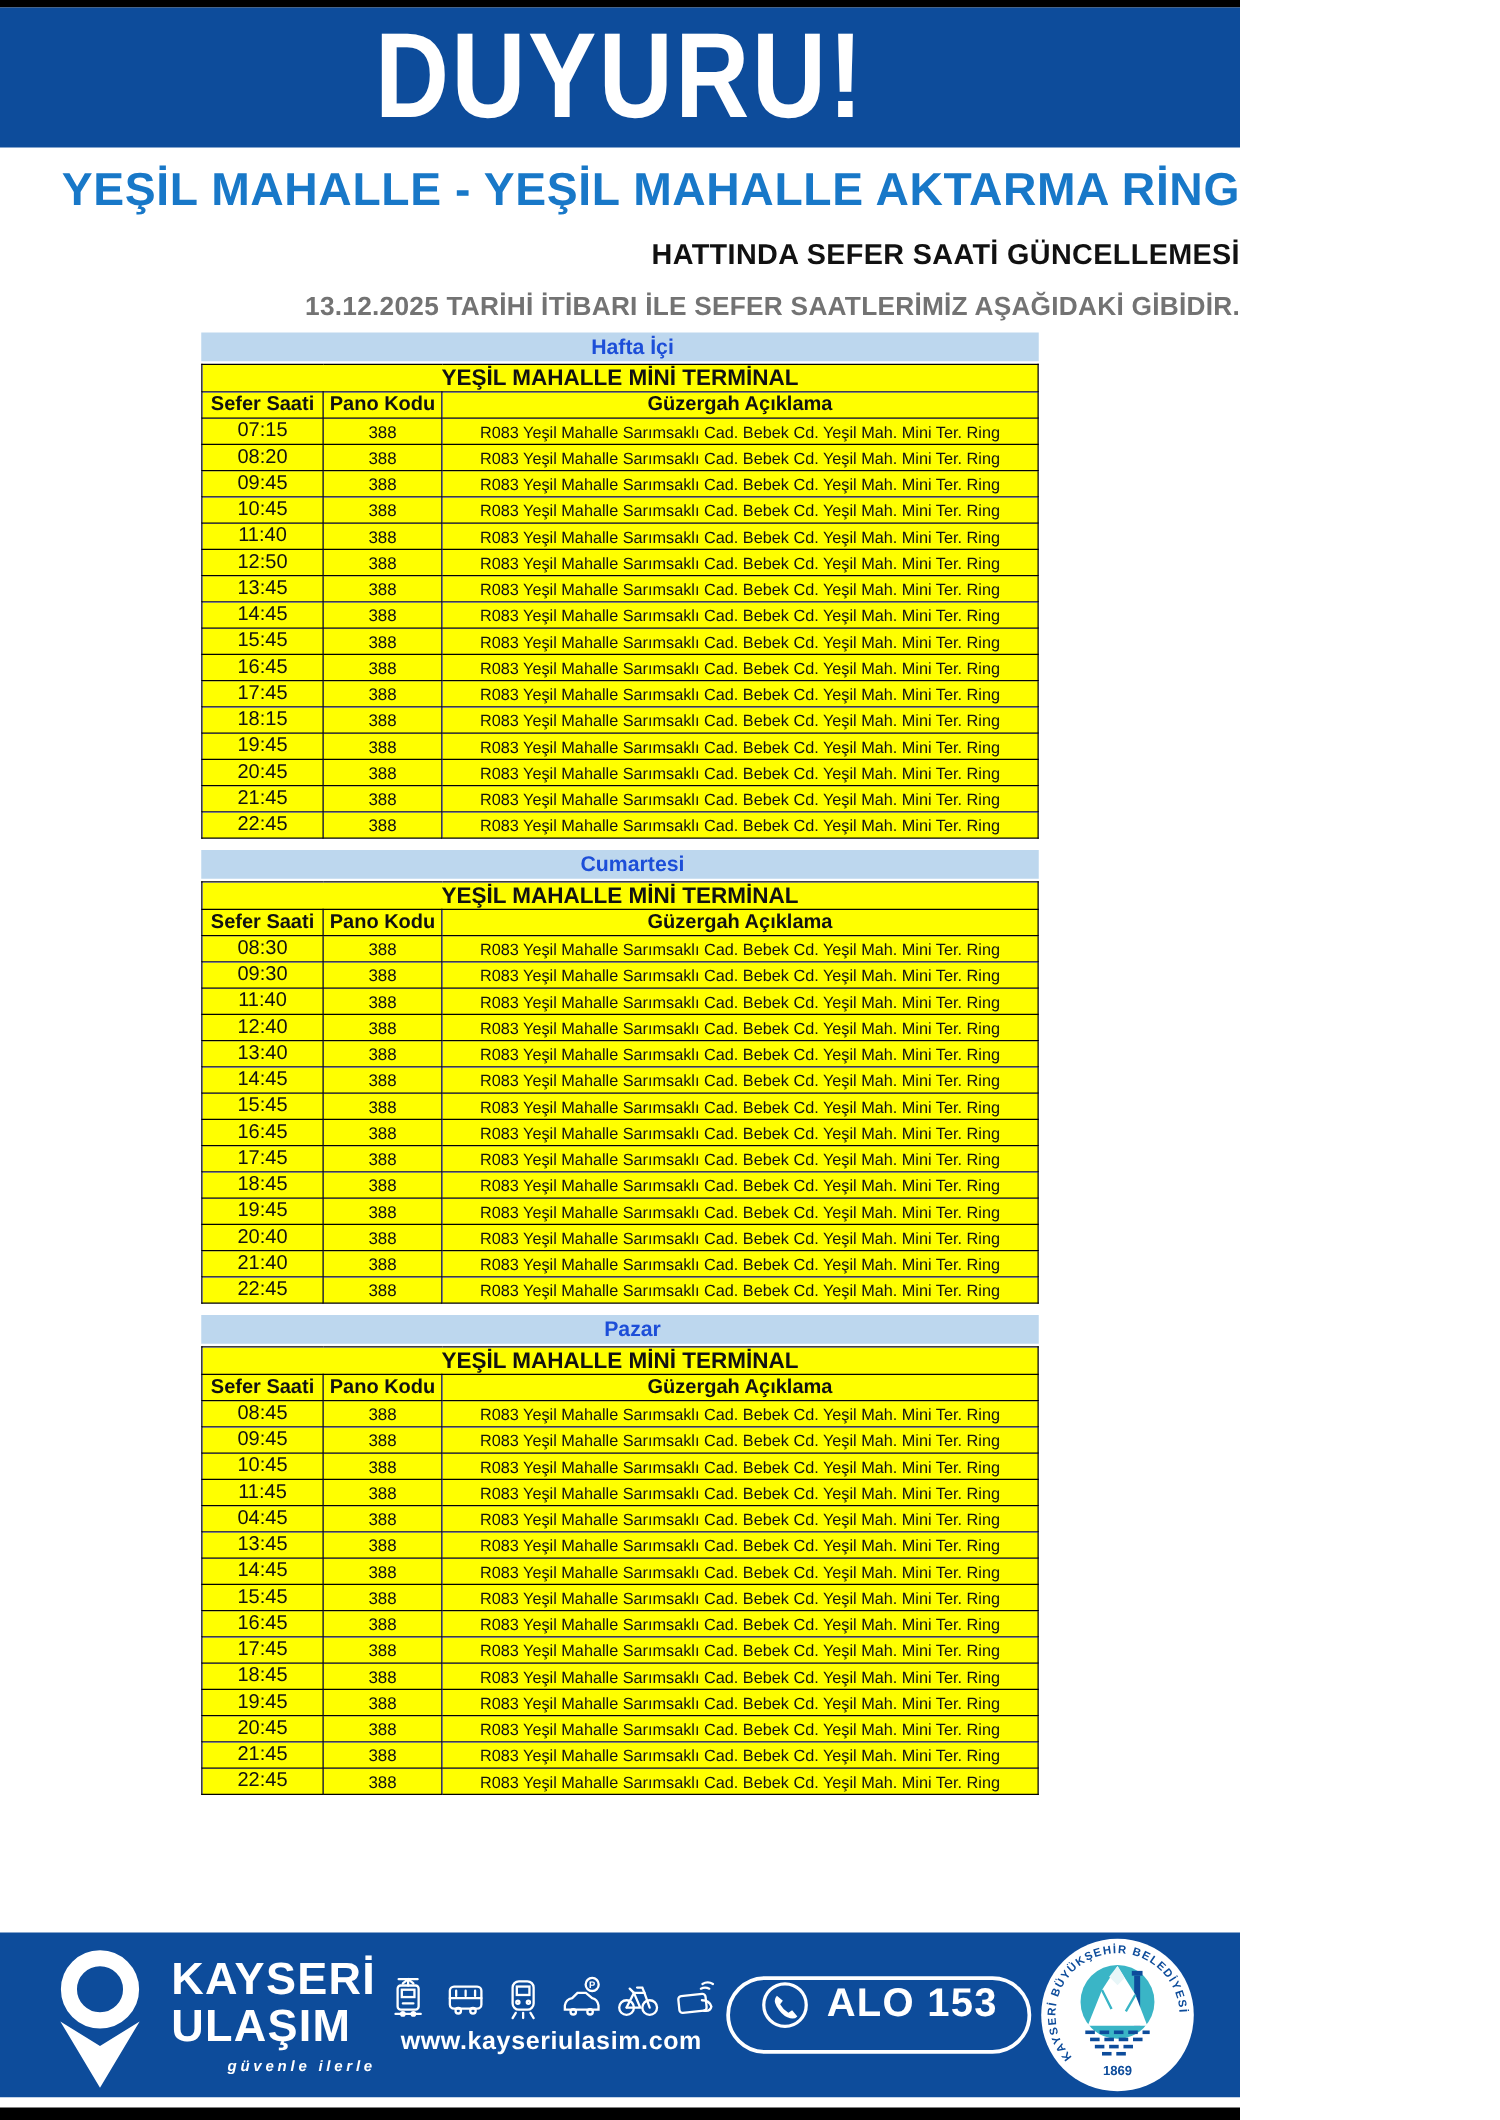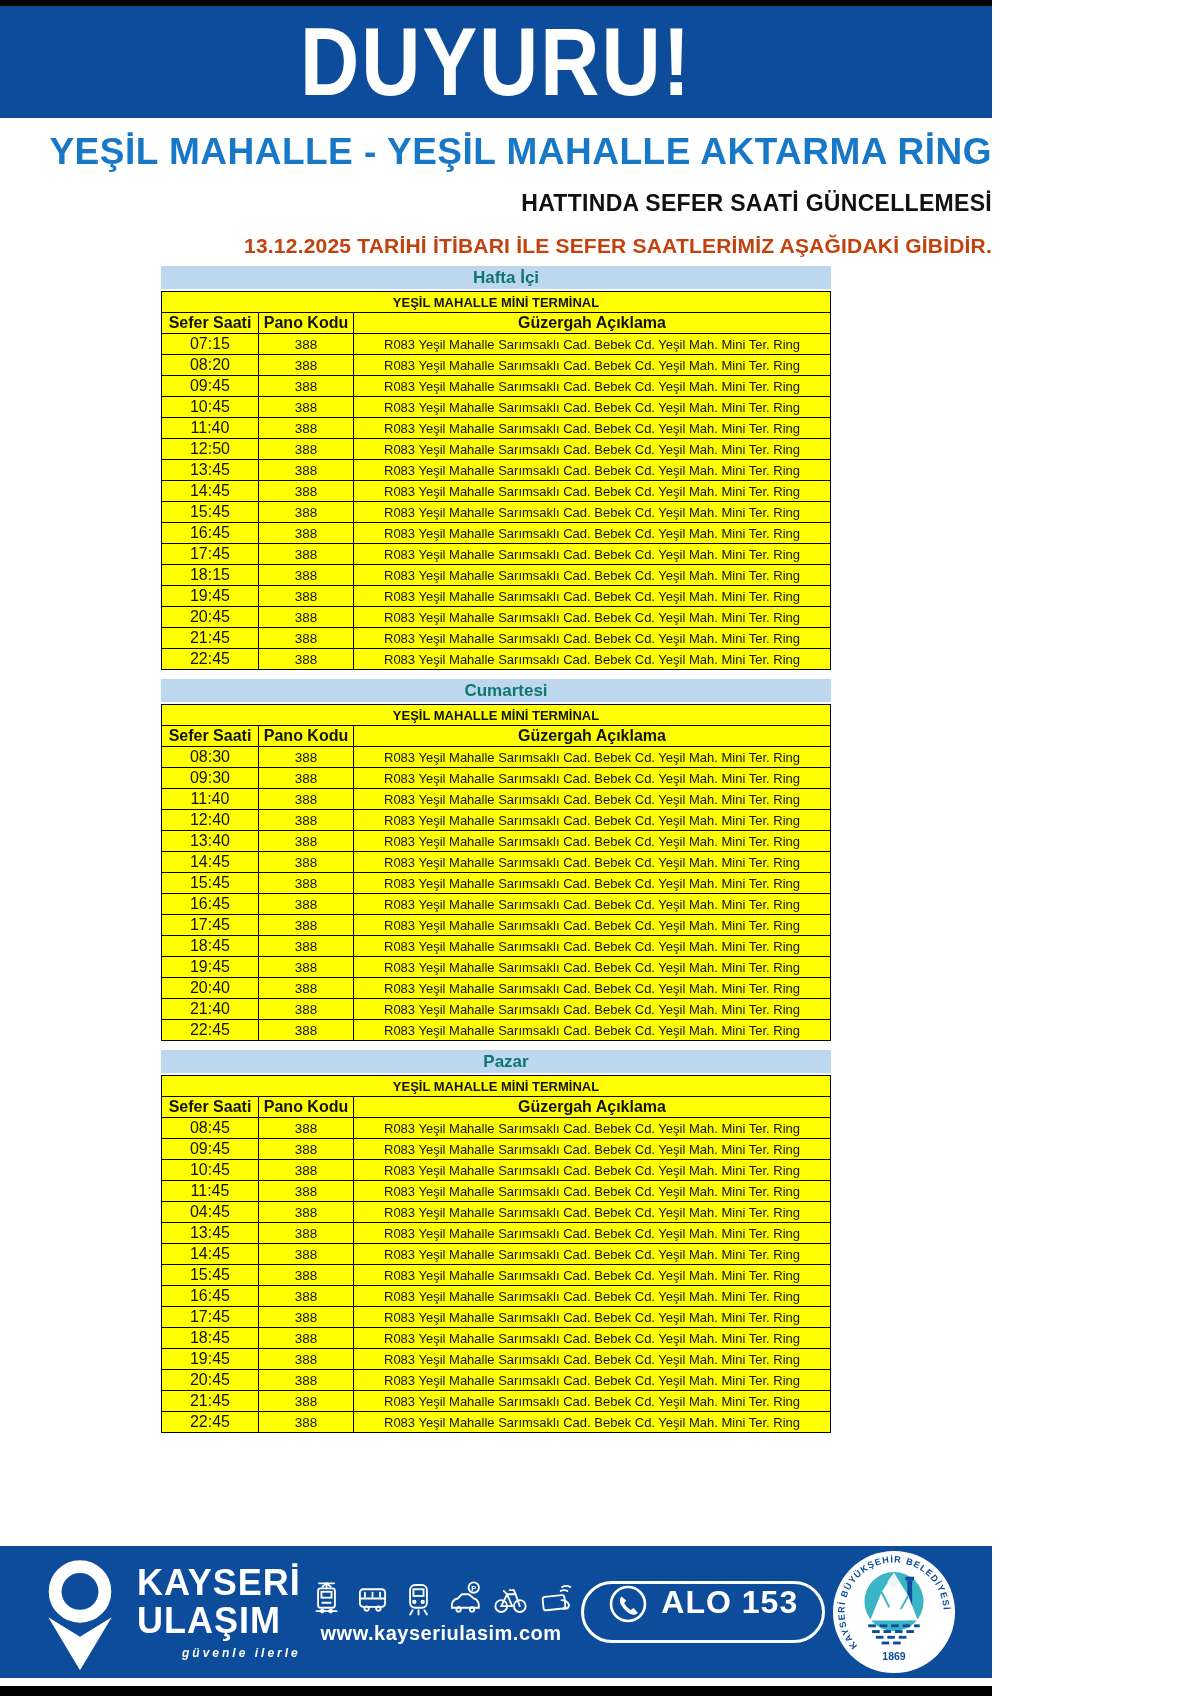--- a/index.html
+++ b/index.html
@@ -17,36 +17,36 @@
   }
   .strip-top{height:6px;background:#000;}
   .banner{height:112px;background:var(--blue);display:flex;align-items:center;justify-content:center;}
   .banner-title{
     color:#fff;font-size:82px;font-weight:800;letter-spacing:2px;margin:0;
     transform:scaleY(1.18);transform-origin:center;
   }
   .headings{text-align:right;padding-top:13px;}
   .route-title{color:var(--titleblue);font-size:37px;font-weight:800;margin:0 0 17px 0;letter-spacing:.5px;}
   .subtitle{color:#111;font-size:23px;font-weight:800;margin:0 0 17px 0;letter-spacing:.3px;}
-  .date-line{color:#c2410c;font-size:21px;font-weight:800;margin:0;letter-spacing:.2px;}
+  .date-line{color:#737373;font-size:21px;font-weight:800;margin:0;letter-spacing:.2px;}
   .tables{width:670px;margin:8px auto 0 auto;}
   .sched{margin-bottom:9px;}
   .day-band{
     background:var(--lightblue);height:23px;line-height:23px;margin-bottom:2px;
-    text-align:center;font-weight:bold;font-size:17px;color:#0f766e;padding-left:20px;
+    text-align:center;font-weight:bold;font-size:17px;color:#1d4ed8;padding-left:20px;
   }
   table.sched-table{width:100%;border-collapse:collapse;table-layout:fixed;}
   table.sched-table col.c-time{width:97px;}
   table.sched-table col.c-pano{width:95px;}
   table.sched-table th,table.sched-table td{
     border:1.6px solid #000;background:var(--yellow);
     text-align:center;vertical-align:middle;padding:0;height:20px;color:#111;
     overflow:hidden;white-space:nowrap;
   }
-  .terminal-cell{font-size:13px;font-weight:bold;}
+  .terminal-cell{font-size:18px;font-weight:bold;}
   tr.cols th{font-size:16px;font-weight:bold;}
   td.time{font-size:16px;}
   td.pano{font-size:13.5px;}
   td.route{font-size:13px;}
   .spacer{flex:1;}
   .footer{
     height:132px;background:var(--blue);
     display:flex;align-items:center;justify-content:space-between;
     padding:0 36px;box-sizing:border-box;
   }

